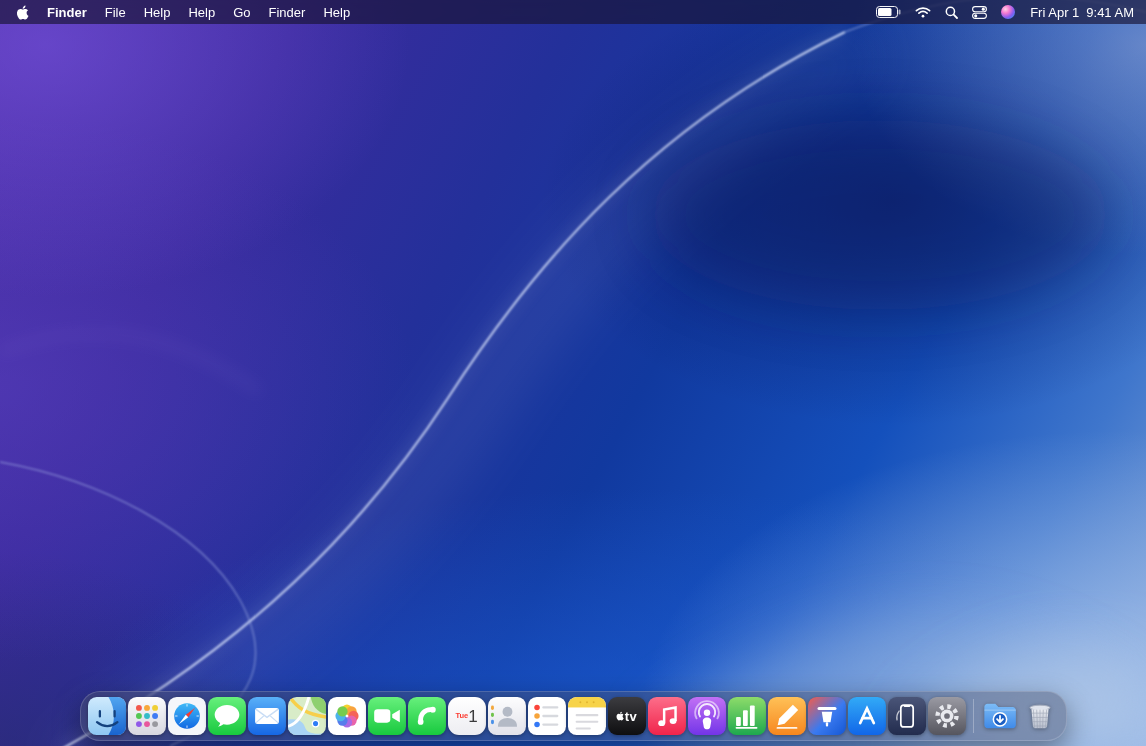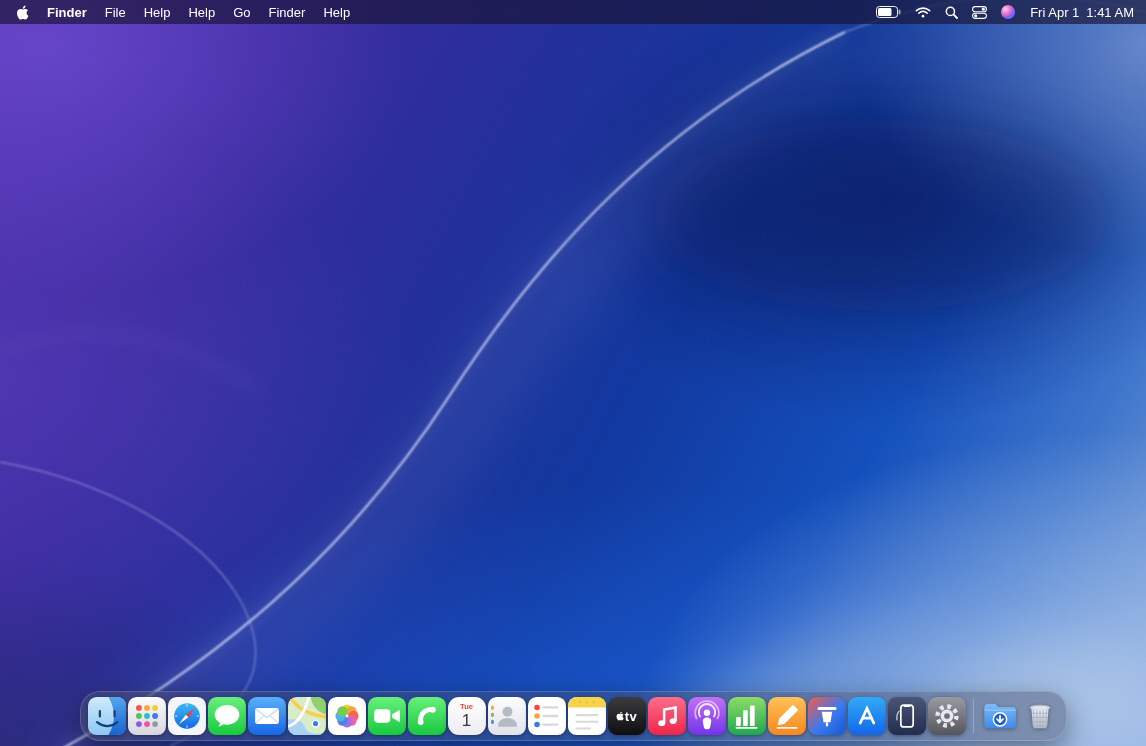--- a/index.html
+++ b/index.html
@@ -52,21 +52,21 @@
     border: 1px solid rgba(255,255,255,0.16);
     box-shadow: 0 10px 28px rgba(0,0,0,0.40);
     backdrop-filter: blur(30px);
   }
   .dock-item { width: 38px; height: 38px; flex: 0 0 auto; position: relative; filter: drop-shadow(0 1px 2px rgba(0,0,0,0.35)); }
   .dock-item svg { width: 100%; height: 100%; display: block; }
   .dock-sep { width: 1px; height: 34px; background: rgba(255,255,255,0.28); margin: 0 5px; flex: 0 0 auto; }
 
   .cal {
     background: linear-gradient(#ffffff, #ededf2); border-radius: 11px;
-    display: flex; flex-direction: column; align-items: center; justify-content: center; line-height: 1;
+    display: flex; flex-direction: row; align-items: center; justify-content: center; line-height: 1;
   }
   .cal-week { color: #fb3b30; font-size: 7.5px; font-weight: 700; margin-bottom: 1px; }
   .cal-day  { color: #3a3a3c; font-size: 17px; font-weight: 400; }
 
   .tv {
     background: linear-gradient(180deg, #3c3c40, #0e0e10); border-radius: 9px;
     display: flex; align-items: center; justify-content: center; color: #fff;
   }
   .tv-label { display: flex; align-items: center; gap: 1px; font-size: 13px; font-weight: 700; letter-spacing: .5px; }
 </style>
@@ -140,21 +140,21 @@
           <circle cx="11.3" cy="3.15" r="1.55" fill="#ffffff"></circle>
           <rect x="0.6" y="7.3" width="13.8" height="5.1" rx="2.55" fill="none" stroke="#ffffff" stroke-width="1.1"></rect>
           <circle cx="3.7" cy="9.85" r="1.55" fill="#ffffff"></circle>
         </svg>
       </span>
       <span class="status">
           <span class="siri-orb"></span>
         </span>
       <span class="clock">
         <span>Fri Apr 1</span>
-        <span>1:41 AM</span>
+        <span>9:41 AM</span>
       </span>
     </div>
   </header>
 
   <div class="dock-wrap">
     <div class="dock">
 
       <div class="dock-item" title="Finder">
         <svg viewBox="0 0 40 40">
           <defs>

